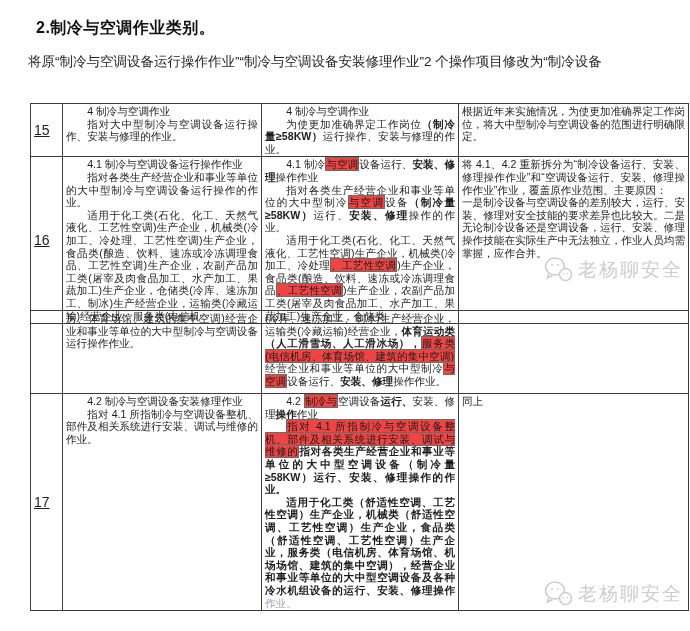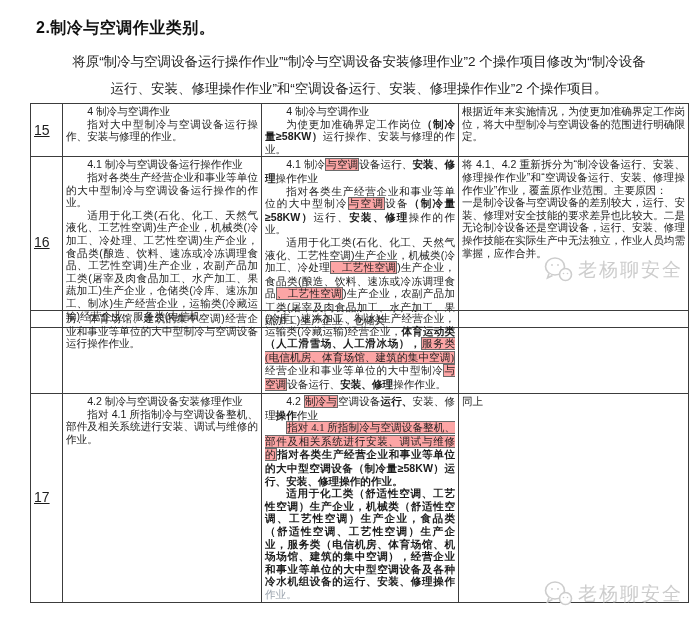--- a/index.html
+++ b/index.html
@@ -7,21 +7,21 @@
     width:690px;height:631px;position:relative;overflow:hidden;
     background:#ffffff;color:#1e1e1e;
     font-family:"Liberation Sans","DejaVu Sans",sans-serif;
   }
   .page-title{
     position:absolute;top:18px;left:36px;margin:0;
     font-size:16px;font-weight:bold;letter-spacing:.5px;color:#111;
   }
   .intro{
     position:absolute;top:48px;left:28px;width:662px;
-    font-size:13.5px;line-height:27px;color:#222;text-align:center;
+    font-size:13.5px;line-height:27px;color:#222;
   }
   .intro-line{white-space:nowrap;overflow:hidden;}
   table{
     position:absolute;left:30px;border-collapse:collapse;table-layout:fixed;
     width:658px;font-size:10.6px;line-height:12.6px;color:#1c1c1c;
   }
   .t1{top:103px;}
   .t2{top:310px;}
   td,th{border:1px solid #3c3c3c;vertical-align:top;padding:1px 3px;overflow:hidden;}
   th{
@@ -30,40 +30,39 @@
   }
   td.seq{text-align:left;vertical-align:middle;font-size:14px;text-decoration:underline;}
   td.body-cell{text-align:justify;}
   .r15 td{height:50px;}
   .r16 td{height:140px;}
   .rcont td{height:80px;}
   .r17 td{height:203px;}
   .para{margin:0;}
   .para.indent{text-indent:2em;}
   .seg-b{font-weight:bold;}
-  .seg-box{border:1px solid #6a6a6a;background:#fca5a5;font-family:Liberation Serif, serif;}
+  .seg-box{border:1px solid #6a6a6a;background:#ef4444;}
   .seg-g{color:#9aa3ad;}
   .watermark{
     position:absolute;display:flex;align-items:center;gap:5px;
     color:#cdcdcd;font-size:19px;letter-spacing:2px;white-space:nowrap;
     pointer-events:none;
     font-family:Liberation Serif, serif;
   }
   .wm1{left:543px;top:256px;}
   .wm2{left:543px;top:580px;}
   .wm-icon{flex:0 0 auto;display:block;}
 </style>
 </head>
 <body>
 
 <h1 class="page-title">2.制冷与空调作业类别。</h1>
 
 <div class="intro">
   <div class="intro-line">将原“制冷与空调设备运行操作作业”“制冷与空调设备安装修理作业”2 个操作项目修改为“制冷设备</div>
-  <div class="intro-line">运行、安装、修理操作作业”和“空调设备运行、安装、修理操作作业”2 个操作项目。</div>
 </div>
 
 <table class="t1">
   <colgroup>
       <col style="width:32px">
       <col style="width:199px">
       <col style="width:197px">
       <col style="width:230px">
     </colgroup>
   <tbody>

